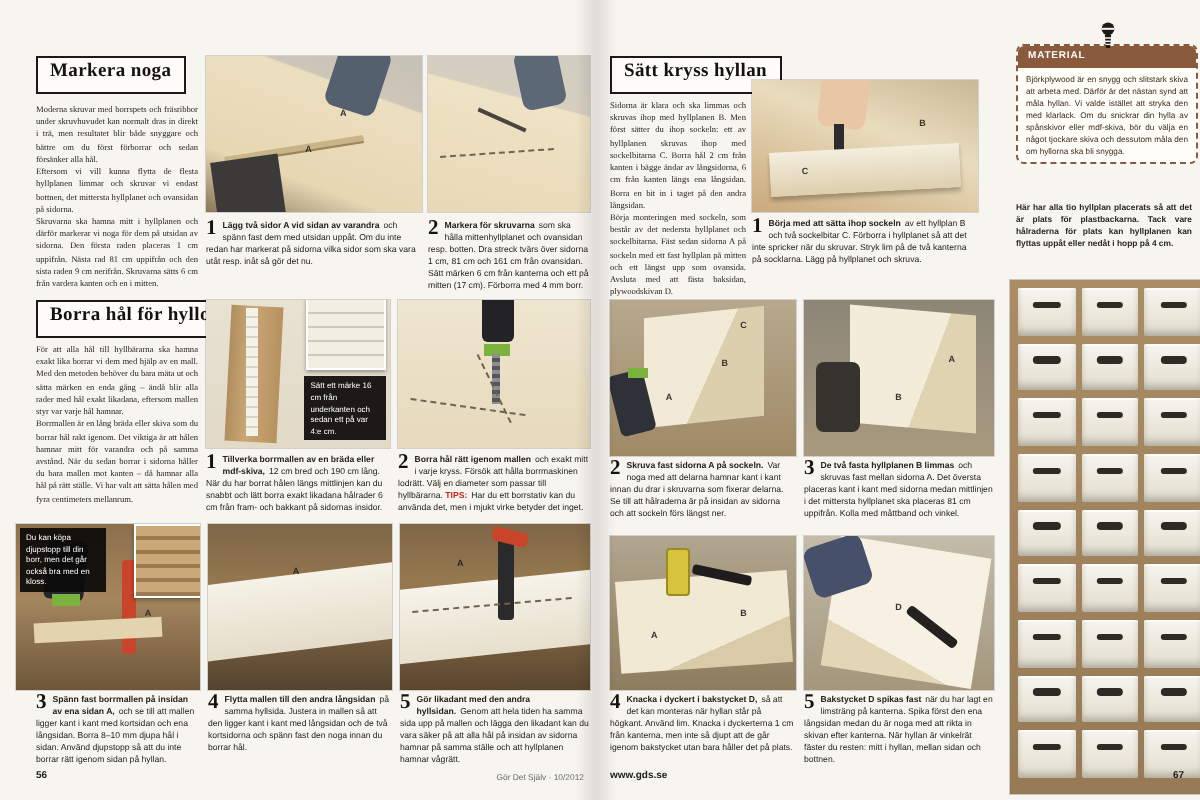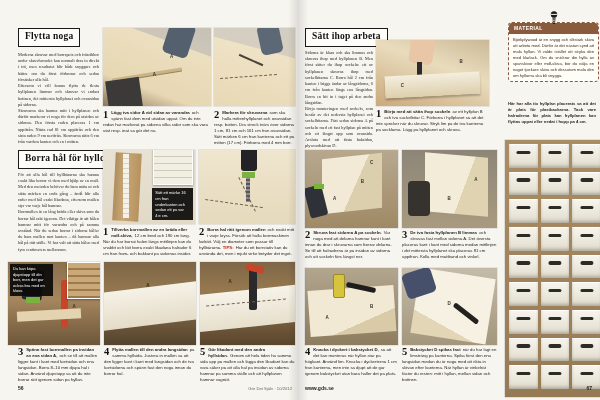--- a/index.html
+++ b/index.html
@@ -39,21 +39,21 @@
   .pnum{font:700 5px/1 "Liberation Sans",sans-serif;color:#23211e;}
   .dash{position:absolute;border-top:1px dashed #6e6452;}
 </style>
 </head>
 <body>
 
 <div id="spread">
 
   <div class="page" id="lp">
 
-    <div class="hd" style="left:18px;top:28px;">Flytta noga</div>
+    <div class="hd" style="left:18px;top:28px;">Markera noga</div>
     <div class="body" style="left:18px;top:52px;width:81px;height:96px;">Moderna skruvar med borrspets och fräsribbor under skruvhuvudet kan normalt dras in direkt i trä, men resultatet blir både snyggare och bättre om du först förborrar och sedan försänker alla hål.
 Eftersom vi vill kunna flytta de flesta hyllplanen limmar och skruvar vi endast bottnen, det mittersta hyllplanet och ovansidan på sidorna.
 Skruvarna ska hamna mitt i hyllplanen och därför markerar vi noga för dem på utsidan av sidorna. Den första raden placeras 1 cm uppifrån. Nästa rad 81 cm uppifrån och den sista raden 9 cm nerifrån. Skruvarna sätts 6 cm från vardera kanten och en i mitten.</div>
 
     <div class="photo" style="left:103px;top:28px;width:108px;height:78px;
          background:linear-gradient(200deg,#c6c1b6 0%,#cdc6b8 24%,#ecdfc0 25%,#e7d7b3 72%,#8a7658 100%);">
       <div class="shape" style="left:58%;top:-6px;width:26px;height:34px;background:#55606e;border-radius:5px;transform:rotate(18deg);"></div>
       <div class="shape" style="left:8%;top:58%;width:70px;height:3px;background:#c9b489;transform:rotate(-9deg);box-shadow:0 1px 0 #9b8458;"></div>
       <div class="shape" style="left:4%;top:66%;width:34px;height:30px;background:#3c3a38;transform:rotate(-8deg);"></div>
       <span class="ph-letter" style="left:62%;top:34%;">A</span>
@@ -135,21 +135,21 @@
     <div class="cap" style="left:200px;top:347px;width:95px;height:38px;">
       <span class="n">5</span><span class="lead">Gör likadant med den andra hyllsidan.</span><span>Genom att hela tiden ha samma sida upp på mallen och lägga den likadant kan du vara säker på att alla hål på insidan av sidorna hamnar på samma ställe och att hyllplanen hamnar vågrätt.</span>
     </div>
 
     <div class="foot pnum" style="left:18px;top:386px;">56</div>
     <div class="foot" style="left:180px;top:387px;width:112px;text-align:right;">Gör Det Själv · 10/2012</div>
   </div>
 
   <div class="page" id="rp">
 
-    <div class="hd" style="left:7px;top:28px;">Sätt ihop arbeta</div>
+    <div class="hd" style="left:7px;top:28px;">Sätt kryss hyllan</div>
     <div class="body" style="left:7px;top:50px;width:68px;height:100px;">Sidorna är klara och ska limmas och skruvas ihop med hyllplanen B. Men först sätter du ihop sockeln: ett av hyllplanen skruvas ihop med sockelbitarna C. Borra hål 2 cm från kanten i bägge ändar av långsidorna, 6 cm från kanten längs ena långsidan. Borra en bit in i taget på den andra långsidan.
 Börja monteringen med sockeln, som består av det nedersta hyllplanet och sockelbitarna. Fäst sedan sidorna A på sockeln med ett fast hyllplan på mitten och ett längst upp som ovansida. Avsluta med att fästa baksidan, plywoodskivan D.
 Placeringen av det fasta hyllplanet på mitten har du redan tagit fram vid förborrningen. Lägg på en limsträng och fäst med skruvarna.</div>
 
     <div class="photo" style="left:78px;top:40px;width:113px;height:66px;
          background:linear-gradient(200deg,#c9b896 0%,#e9dcbd 40%,#caa97c 100%);">
       <div class="shape" style="left:30%;top:-6px;width:24px;height:30px;background:#e8c6a6;border-radius:5px;transform:rotate(8deg);"></div>
       <div class="shape" style="left:36%;top:34%;width:5px;height:26%;background:#2c2c30;"></div>
       <div class="shape" style="left:8%;top:52%;width:84%;height:34%;background:linear-gradient(180deg,#f4eedd,#ddcfae);transform:rotate(-3deg);box-shadow:0 2px 2px rgba(0,0,0,.25);"></div>
       <span class="ph-letter" style="left:74%;top:30%;">B</span>

